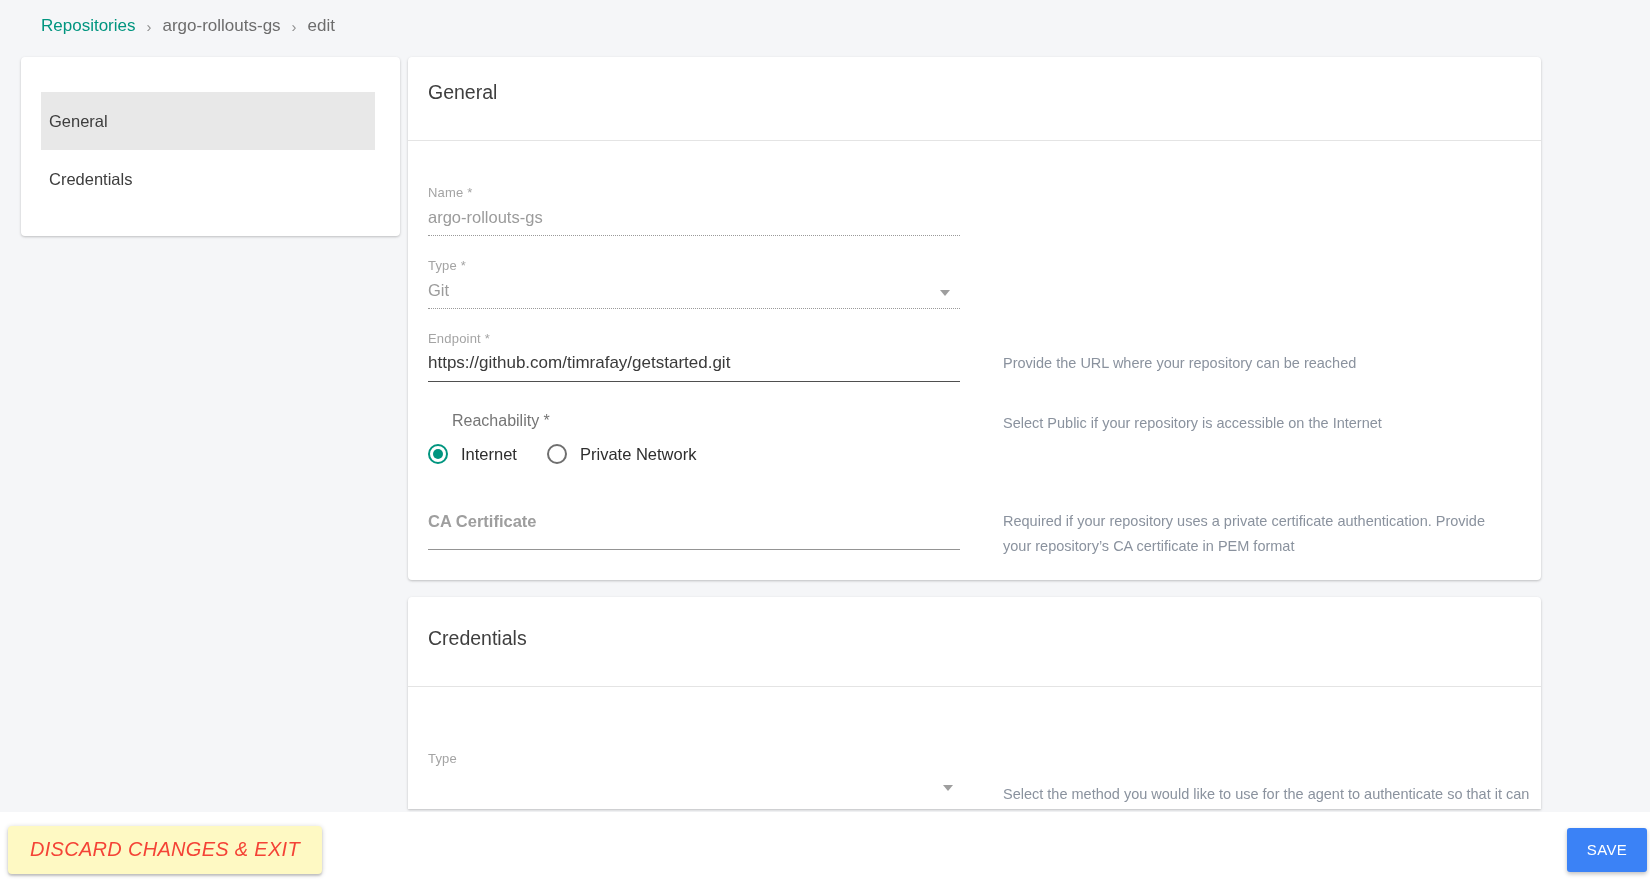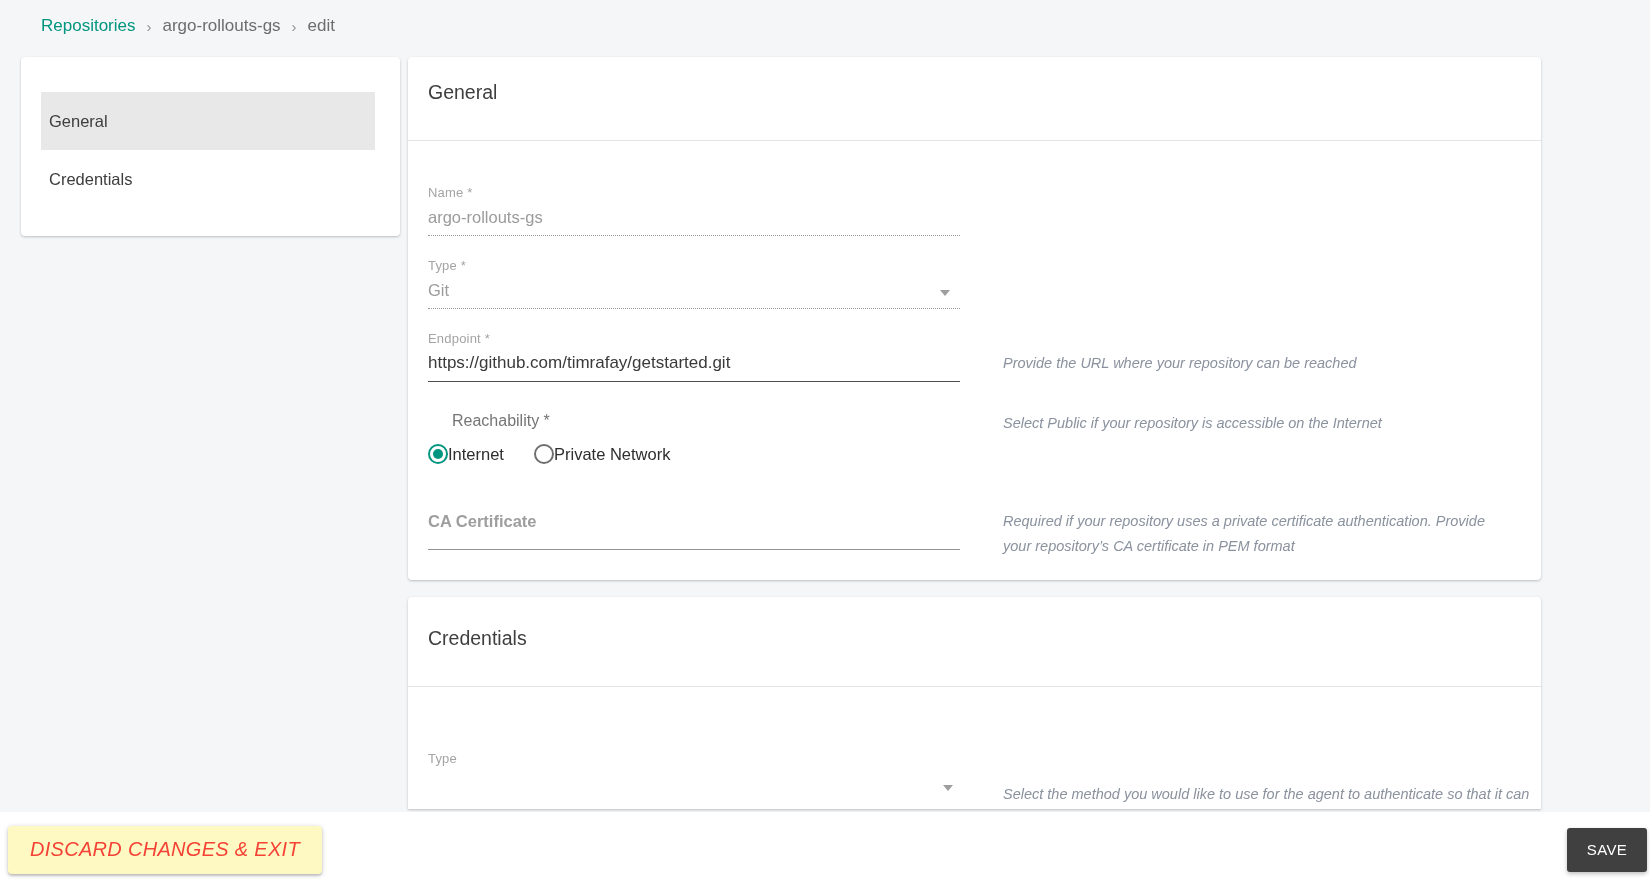--- a/index.html
+++ b/index.html
@@ -44,53 +44,53 @@
   .field.solid-dark .f-value { color:#3a3a3a; font-size:17px; border-bottom:1px solid #4f4f4f; }
   .mb22 { margin-bottom:22px; }
   .mb30 { margin-bottom:30px; }
   .select-arrow { position:absolute; right:10px; bottom:13px; width:0; height:0;
     border-left:5px solid transparent; border-right:5px solid transparent;
     border-top:6px solid #9e9e9e; }
 
   
   .reach-label { font-size:16px; color:#757575; margin-bottom:14px;margin-left:24px; }
   .radio-row { display:flex; align-items:center; gap:30px; margin-bottom:48px; }
-  .radio-opt { display:flex; align-items:center; font-size:16.5px; color:#2e2e2e; cursor:pointer; }
+  .radio-opt { display:flex; align-items:center; gap:13px; font-size:16.5px; color:#2e2e2e; cursor:pointer; }
   .radio-circle { width:20px; height:20px; border-radius:50%; border:2px solid #6f6f6f; position:relative; flex:none; }
   .radio-opt.selected .radio-circle { border-color:#00957f; }
   .radio-opt.selected .radio-circle::after { content:""; position:absolute; inset:3px; border-radius:50%; background:#00957f; }
 
   
   .ca-field { width:532px; }
   .ca-placeholder { font-size:16.5px; color:#9e9e9e; padding-bottom:18px; border-bottom:1px solid #949494;font-weight:bold; }
 
   
   .helper { position:absolute; left:595px; width:505px;
-    font-style:italic; color:#8a929e; font-size:14.5px; line-height:24.5px; }
+    color:#8a929e; font-size:14.5px; line-height:24.5px; }
   .helper.h1 { top:210px; width:540px; }
   .helper.h2 { top:270px; width:540px; }
   .helper.h3 { top:368px; }
   .helper.h4 { top:95px; width:540px; }
 
   
   .card.cred { height:212px; overflow:hidden; border-radius:4px 4px 0 0; }
   .card.cred .card-body { padding-top:64px; }
   .cred-arrow { position:absolute; left:535px; top:98px; width:0; height:0;
     border-left:5px solid transparent; border-right:5px solid transparent;
     border-top:6px solid #9e9e9e; }
 
   
   .footer { position:absolute; left:0; bottom:0; width:1650px; height:75px;
     background:#fff; display:flex; align-items:center; justify-content:space-between;
     padding:0 3px 0 8px; z-index:10; }
   .discard-btn { height:48px; padding:0 22px; background:#fef9c3; border:none; border-radius:4px;
     box-shadow:0 1px 5px rgba(0,0,0,.2), 0 2px 2px rgba(0,0,0,.14);
     color:#f44336; font-size:20px; letter-spacing:.3px;
     font-family:"Liberation Sans", sans-serif; cursor:pointer;font-style:italic; }
-  .save-btn { height:44px; min-width:80px; padding:0 18px; background:#404040; border:none; border-radius:3px;
+  .save-btn { height:44px; min-width:80px; padding:0 18px; background:#3b82f6; border:none; border-radius:3px;
     box-shadow:0 2px 4px rgba(0,0,0,.25);
     color:#fff; font-size:15px; letter-spacing:.4px;
     font-family:"Liberation Sans", sans-serif; cursor:pointer; }
 </style>
 </head>
 <body>
 
 <div class="breadcrumb">
   <span class="bc-link">Repositories</span>
   <span class="bc-sep">›</span>

